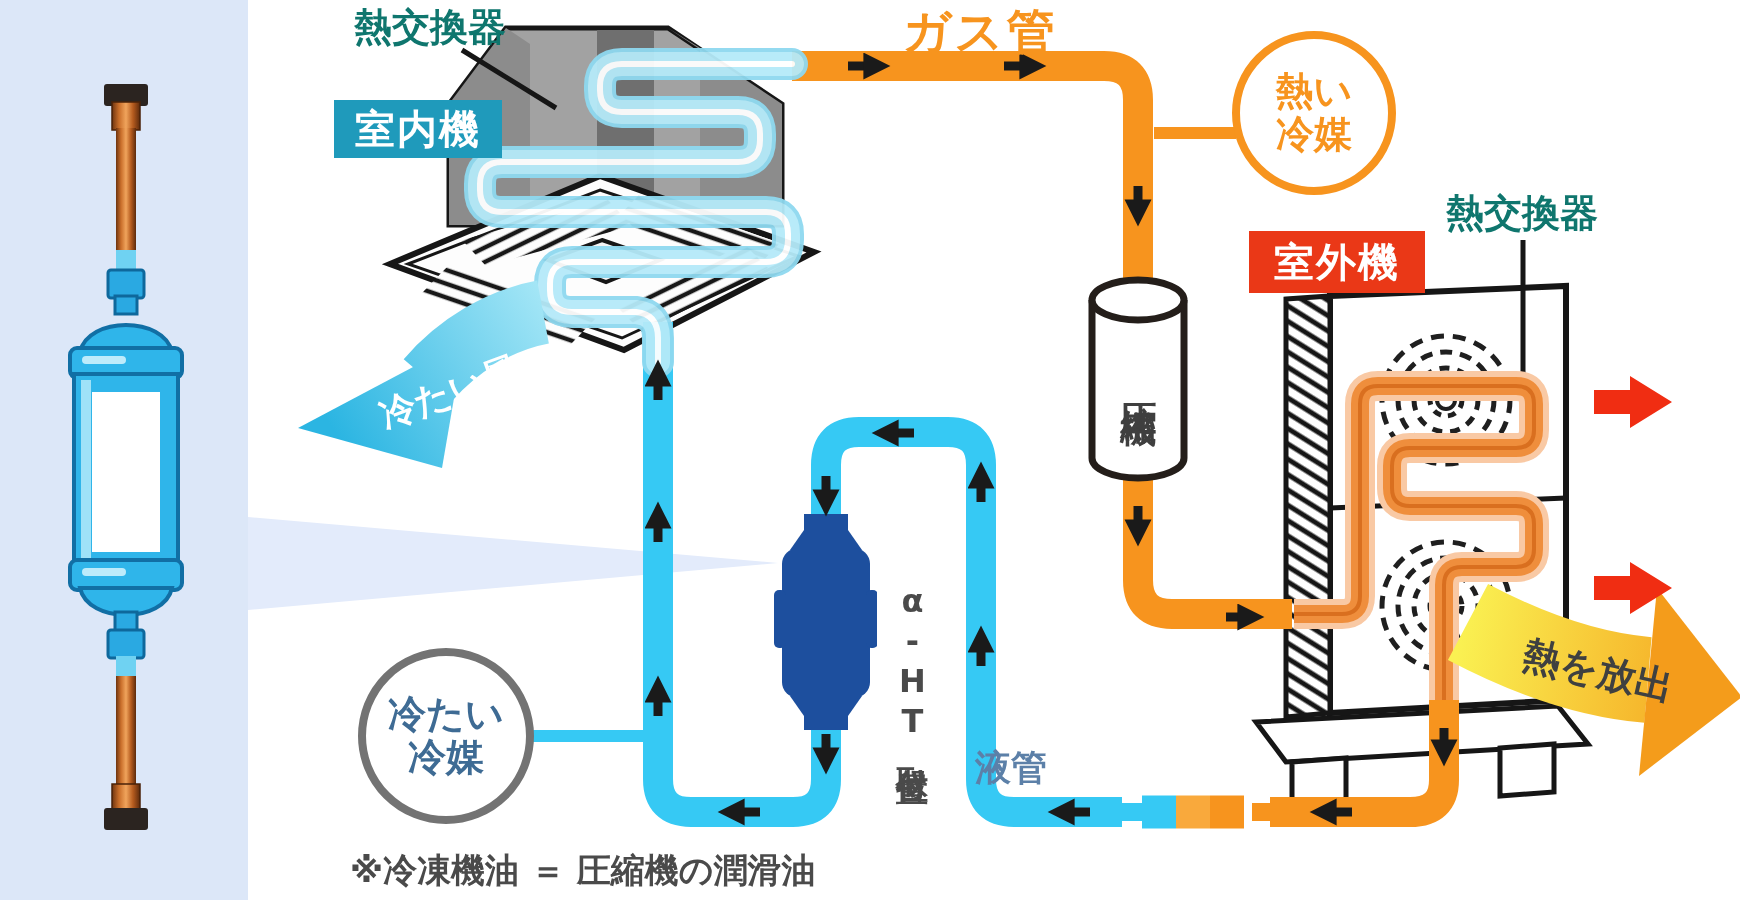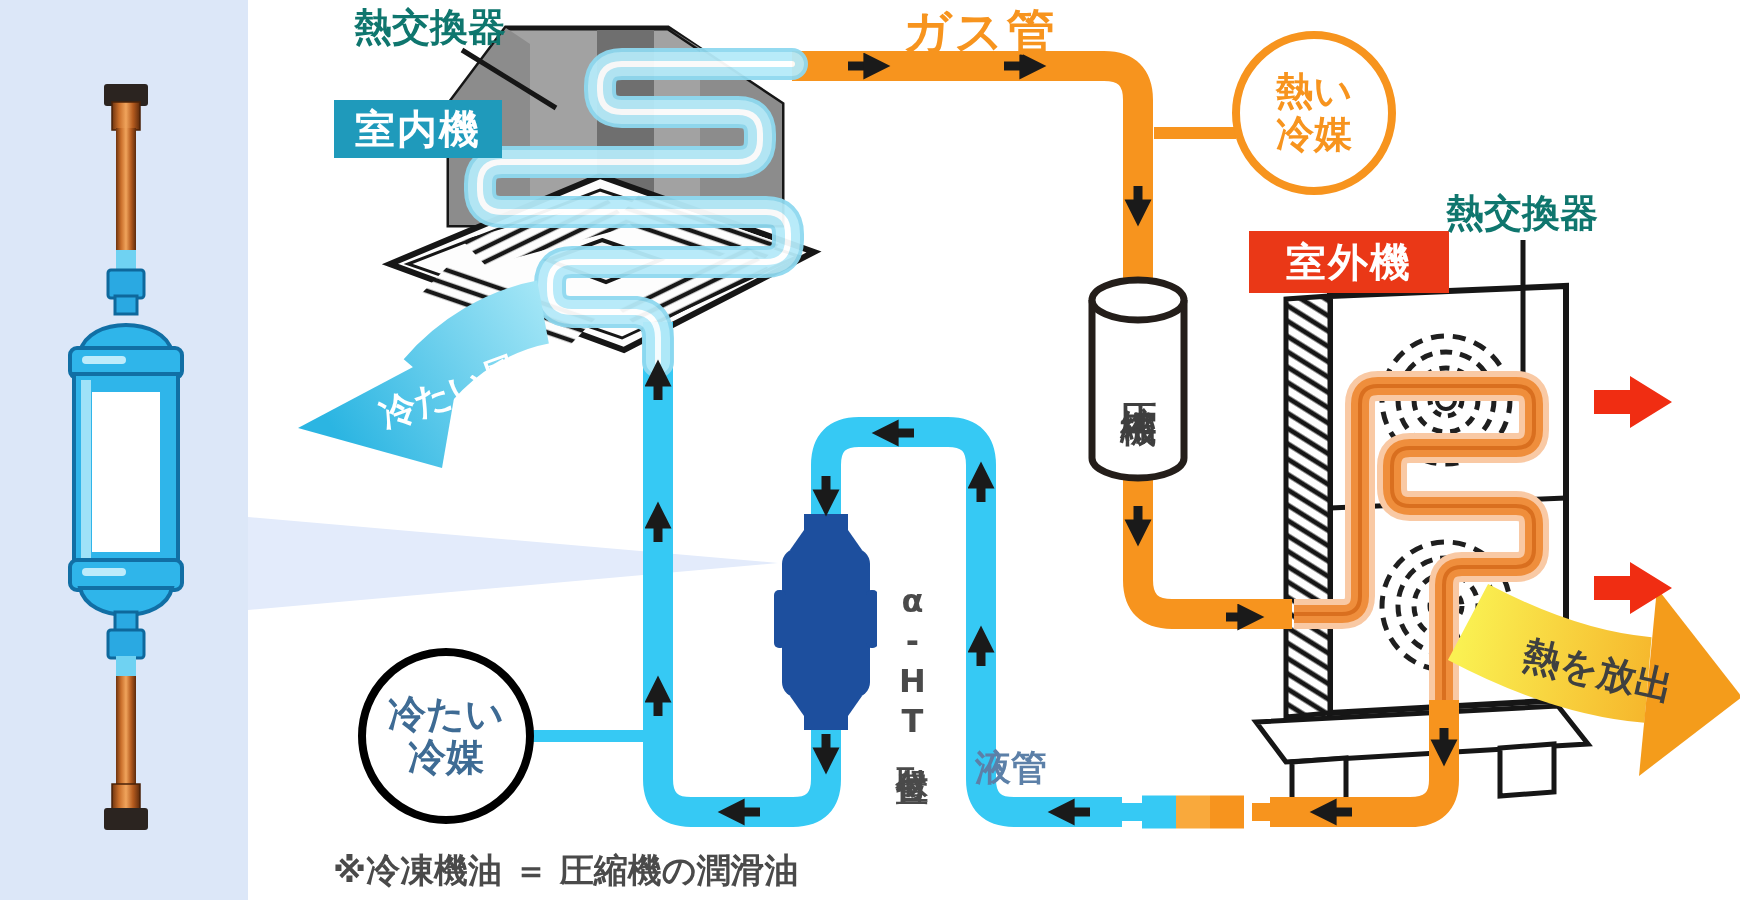--- a/index.html
+++ b/index.html
@@ -219,33 +219,33 @@
 
 <div class="lbl" style="left:354px;top:2px;font-size:38px;">熱交換器</div>
 <div class="badge" style="left:318px;top:100px;width:168px;height:58px;background:#1F9ABB;font-size:40px;margin-left:16px;">室内機</div>
 <div class="lbl" style="left:880px;top:0px;width:200px;text-align:center;font-size:48px;color:#F7941E;letter-spacing:3px;">ガス管</div>
 
 <div class="callout" style="left:1232px;top:31px;width:148px;height:148px;border:8px solid #F7941E;color:#F7941E;font-size:38px;">
   <div>熱い</div>
   <div>冷媒</div>
 </div>
 
-<div class="badge" style="left:1249px;top:231px;width:200px;height:62px;background:#EA3817;font-size:40px;">室外機</div>
+<div class="badge" style="left:1249px;top:231px;width:176px;height:62px;background:#EA3817;font-size:40px;">室外機</div>
 <div class="lbl" style="left:1446px;top:188px;font-size:38px;">熱交換器</div>
 
 <div class="vtext" style="left:1104px;top:302px;width:68px;height:156px;font-size:36px;color:#3F3F3F;">圧縮機</div>
 
 <div class="lbl rot" style="left:355px;top:368px;width:190px;text-align:center;font-size:36px;color:#fff;transform:rotate(-20deg);">冷たい風</div>
 
-<div class="callout" style="left:358px;top:648px;width:160px;height:160px;border:8px solid #000000;color:#3E6B94;font-size:38px;">
+<div class="callout" style="left:358px;top:648px;width:160px;height:160px;border:8px solid #737373;color:#3E6B94;font-size:38px;">
   <div>冷たい</div>
   <div>冷媒</div>
 </div>
 
 <div class="vtext" style="left:877px;top:506px;width:71px;height:320px;background:#fff;font-size:32px;color:#4A4A4A;letter-spacing:2px;">α-HT取付位置</div>
 
 <div class="lbl" style="left:975px;top:744px;font-size:36px;color:#5C80A8;">液管</div>
 
 <div class="lbl rot" style="left:1483px;top:646px;width:230px;text-align:center;font-size:38px;color:#3F4040;transform:rotate(13deg);">熱を放出</div>
 
-<div class="lbl" style="left:333px;top:848px;font-size:34px;color:#4A4A4A;">※冷凍機油 ＝ 圧縮機の潤滑油</div>
+<div class="lbl" style="left:350px;top:848px;font-size:34px;color:#4A4A4A;">※冷凍機油 ＝ 圧縮機の潤滑油</div>
 
 </div>
 
 </body></html>

